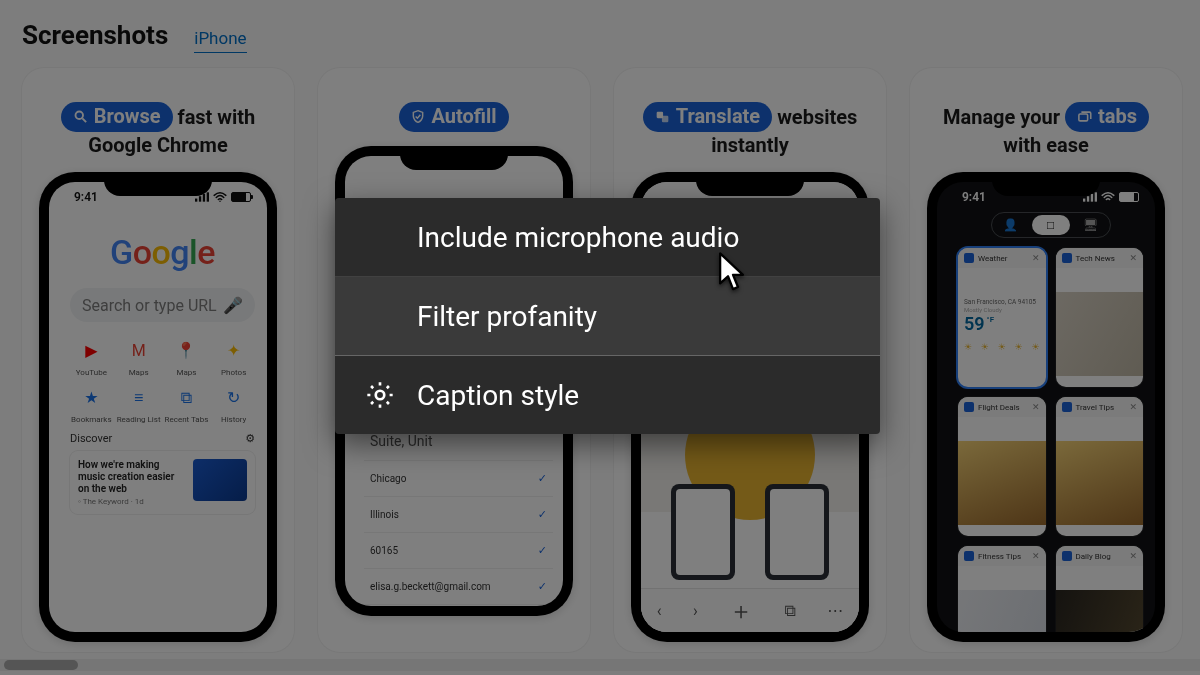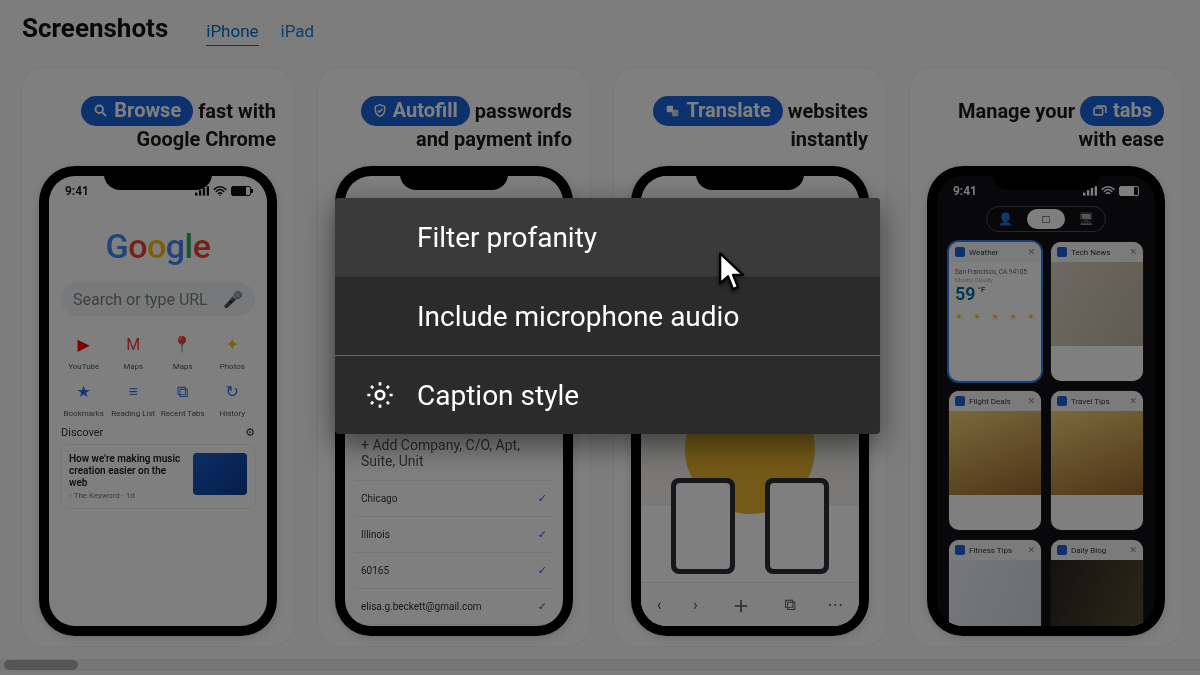--- a/index.html
+++ b/index.html
@@ -1,35 +1,35 @@
 <!DOCTYPE html>
 <html><head>
 <meta charset="utf-8">
 <style>
   * { box-sizing: border-box; margin: 0; padding: 0; }
   html, body { width: 1200px; height: 675px; overflow: hidden; font-family: -apple-system, BlinkMacSystemFont, "Segoe UI", Roboto, Helvetica, Arial, sans-serif; }
   .viewport { position: relative; width: 1200px; height: 675px; background: #fafafa; }
   .dim-overlay { position: absolute; inset:0; background: rgba(0,0,0,0.5); z-index: 5; pointer-events:none;}
   
-  .header { position:absolute; top:13px; left:22px; display:flex; align-items:baseline; gap:38px; }
+  .header { position:absolute; top:20px; left:22px; display:flex; align-items:baseline; gap:26px; }
   .header h1 { font-size:26px; font-weight:700; color:#111; }
-  .device-tabs { display:flex; gap:22px; font-size:17px; }
+  .device-tabs { display:flex; gap:22px; font-size:17px;flex-direction:column; }
   .device-tab { color:#0070c9; cursor:pointer; padding-bottom:4px; }
   .device-tab.active { border-bottom:1px solid #0070c9; }
   .device-tab.inactive { color:#0070c9; opacity:0.9; }
   
   .cards { position:absolute; top:68px; left:22px; right:0; display:flex; gap:24px; }
   .card { width:272px; background:#fff; border-radius:22px; padding:18px 14px 10px; box-shadow:0 0 0 1px rgba(0,0,0,0.04); display:flex; flex-direction:column; align-items:center; }
-  .card-caption { font-size:20px; font-weight:700; color:#1a1a1a; text-align:right; line-height:1.25; margin:10px 4px 14px; }
+  .card-caption { font-size:20px; font-weight:700; color:#1a1a1a; text-align:center; line-height:1.25; margin:16px 4px 14px; }
   .pill { display:inline-flex; align-items:center; gap:6px; background:#1a63d9; color:#fff; border-radius:999px; padding:2px 12px 3px; font-size:20px; font-weight:700; vertical-align:middle; }
   .pill .pill-icon { display:inline-flex; }
   .cap-text { vertical-align:middle; }
   
   .phone { width:238px; height:470px; border-radius:36px; background:#000; padding:10px; box-shadow:0 2px 10px rgba(0,0,0,0.15); position:relative; }
-  .phone-screen { background:#fff; width:100%; height:100%; border-radius:26px; position:relative; overflow:hidden; }
+  .phone-screen { background:#fff; width:100%; height:100%; border-radius:26px; position:relative; overflow:hidden;padding-left:9px; }
   .notch { position:absolute; top:0; left:50%; transform:translateX(-50%); width:108px; height:24px; background:#000; border-radius:0 0 16px 16px; z-index:3;}
   .status-bar { display:flex; justify-content:space-between; align-items:center; padding:8px 16px 0; font-size:12px; font-weight:600; color:#111; }
   .status-right { display:flex; gap:4px; align-items:center; }
   .sig-icon, .wifi-icon { width:14px; height:10px; }
   .bat-icon { width:20px; height:10px; border:1px solid #111; border-radius:2px; position:relative; }
   .bat-icon:after { content:""; position:absolute; right:-3px; top:2px; width:2px; height:4px; background:#111; border-radius:0 1px 1px 0;}
   .bat-icon span{ display:block; height:100%; width:80%; background:#111; }
   
   .g-logo { margin:28px auto 16px; text-align:center; font-size:34px; font-weight:500; letter-spacing:-0.5px;}
   .g-logo .b{color:#4285F4}.g-logo .r{color:#EA4335}.g-logo .y{color:#FBBC05}.g-logo .g{color:#34A853}
@@ -62,21 +62,21 @@
   .tabs-status .status-bar{ color:#fff; }
   .seg { margin:8px auto 10px; width:120px; height:26px; border:1px solid #4a4d52; border-radius:14px; display:flex; }
   .seg span{ flex:1; display:flex; align-items:center; justify-content:center; font-size:12px; color:#aaa;}
   .seg span.sel{ background:#fff; color:#111; border-radius:12px; margin:2px;}
   .tab-grid { display:grid; grid-template-columns:1fr 1fr; gap:10px; padding:0 12px;}
   .tab-tile { background:#fff; border-radius:10px; overflow:hidden; height:139px; position:relative; box-shadow:0 0 0 1px rgba(255,255,255,0.05);}
   .tab-tile.sel { box-shadow:0 0 0 2px #2f7ff5; }
   .tab-tile .hdr{ display:flex; align-items:center; gap:4px; padding:5px 6px; font-size:8px; color:#333; background:#f7f7f7;}
   .tab-tile .hdr .fav{ width:10px;height:10px;background:#1a63d9;border-radius:2px;}
   .tab-tile .hdr .x{ margin-left:auto; color:#888; font-size:9px;}
-  .tab-tile .body{ height:84px; background-size:cover;}
+  .tab-tile .body{ height:84px; background-size:cover;margin-top:24px;}
   .t-weather .body{ background:#fff; padding:6px; font-size:7px; color:#444;}
   .t-weather .temp{ font-size:18px; font-weight:600; color:#0369a1; display:flex; align-items:flex-start;}
   .t-weather .temp small{ font-size:8px; margin:2px 0 0 2px;}
   .t-weather .row{ display:flex; justify-content:space-between; margin-top:8px;}
   .t-weather .row span{ color:#e9b531; font-size:9px;}
   .t-tech .body{ background:linear-gradient(120deg,#d9d2c5,#bfb7a5);}
   .t-flight .body, .t-travel .body{ background:linear-gradient(160deg,#f5d276,#9c6b2e);}
   .t-fit .body{ background:linear-gradient(110deg,#eceef2,#d6dbe3);}
   .t-blog .body{ background:linear-gradient(110deg,#2a2620,#5a4d32);}
   
@@ -196,21 +196,21 @@
     <div class="card">
       <div class="card-caption">
         <span class="pill">
           <span class="pill-icon">
             <svg width="14" height="15" viewBox="0 0 24 24" fill="none" stroke="#fff" stroke-width="2.5">
                 <path d="M12 2 L20 5 V11 C20 16 16 21 12 22 C8 21 4 16 4 11 V5 Z"></path>
                 <path d="M8 12 L11 15 L16 9"></path>
               </svg>
           </span>
           <span>Autofill</span>
-        </span><span class="cap-text"> passwords and payment info</span>
+        </span>
       </div>
       <div class="phone">
         <div class="notch"></div>
         <div class="phone-screen">
           <div style="height:250px"></div>
           <div class="form-list">
             <div class="form-row add">+ Add Company, C/O, Apt, Suite, Unit</div>
           <div class="form-row">
                 <span>Chicago</span>
                 <span class="chk">✓</span>
@@ -373,27 +373,27 @@
     </div>
 
   </div>
 
   <div class="hscroll-track"></div>
   <div class="hscroll"></div>
 
   <div class="dim-overlay"></div>
 
   <div class="context-menu">
+    <div class="row">
+      <span class="ctx-icon empty"></span>
+      <span>Include microphone audio</span>
+    </div>
     <div class="row hover">
       <span class="ctx-icon empty"></span>
       <span>Filter profanity</span>
-    </div>
-    <div class="row">
-      <span class="ctx-icon empty"></span>
-      <span>Include microphone audio</span>
     </div>
     <div class="sep"></div>
     <div class="row">
       <span class="ctx-icon">
         <svg width="32" height="32" viewBox="0 0 24 24" fill="none" stroke="#fff" stroke-width="2">
             <circle cx="12" cy="12" r="3.2"></circle>
             <path d="M12 2.5v2.3M12 19.2v2.3M21.5 12h-2.3M4.8 12H2.5M18.7 5.3l-1.6 1.6M6.9 17.1l-1.6 1.6M18.7 18.7l-1.6-1.6M6.9 6.9 5.3 5.3"></path>
           </svg>
       </span>
       <span>Caption style</span>

